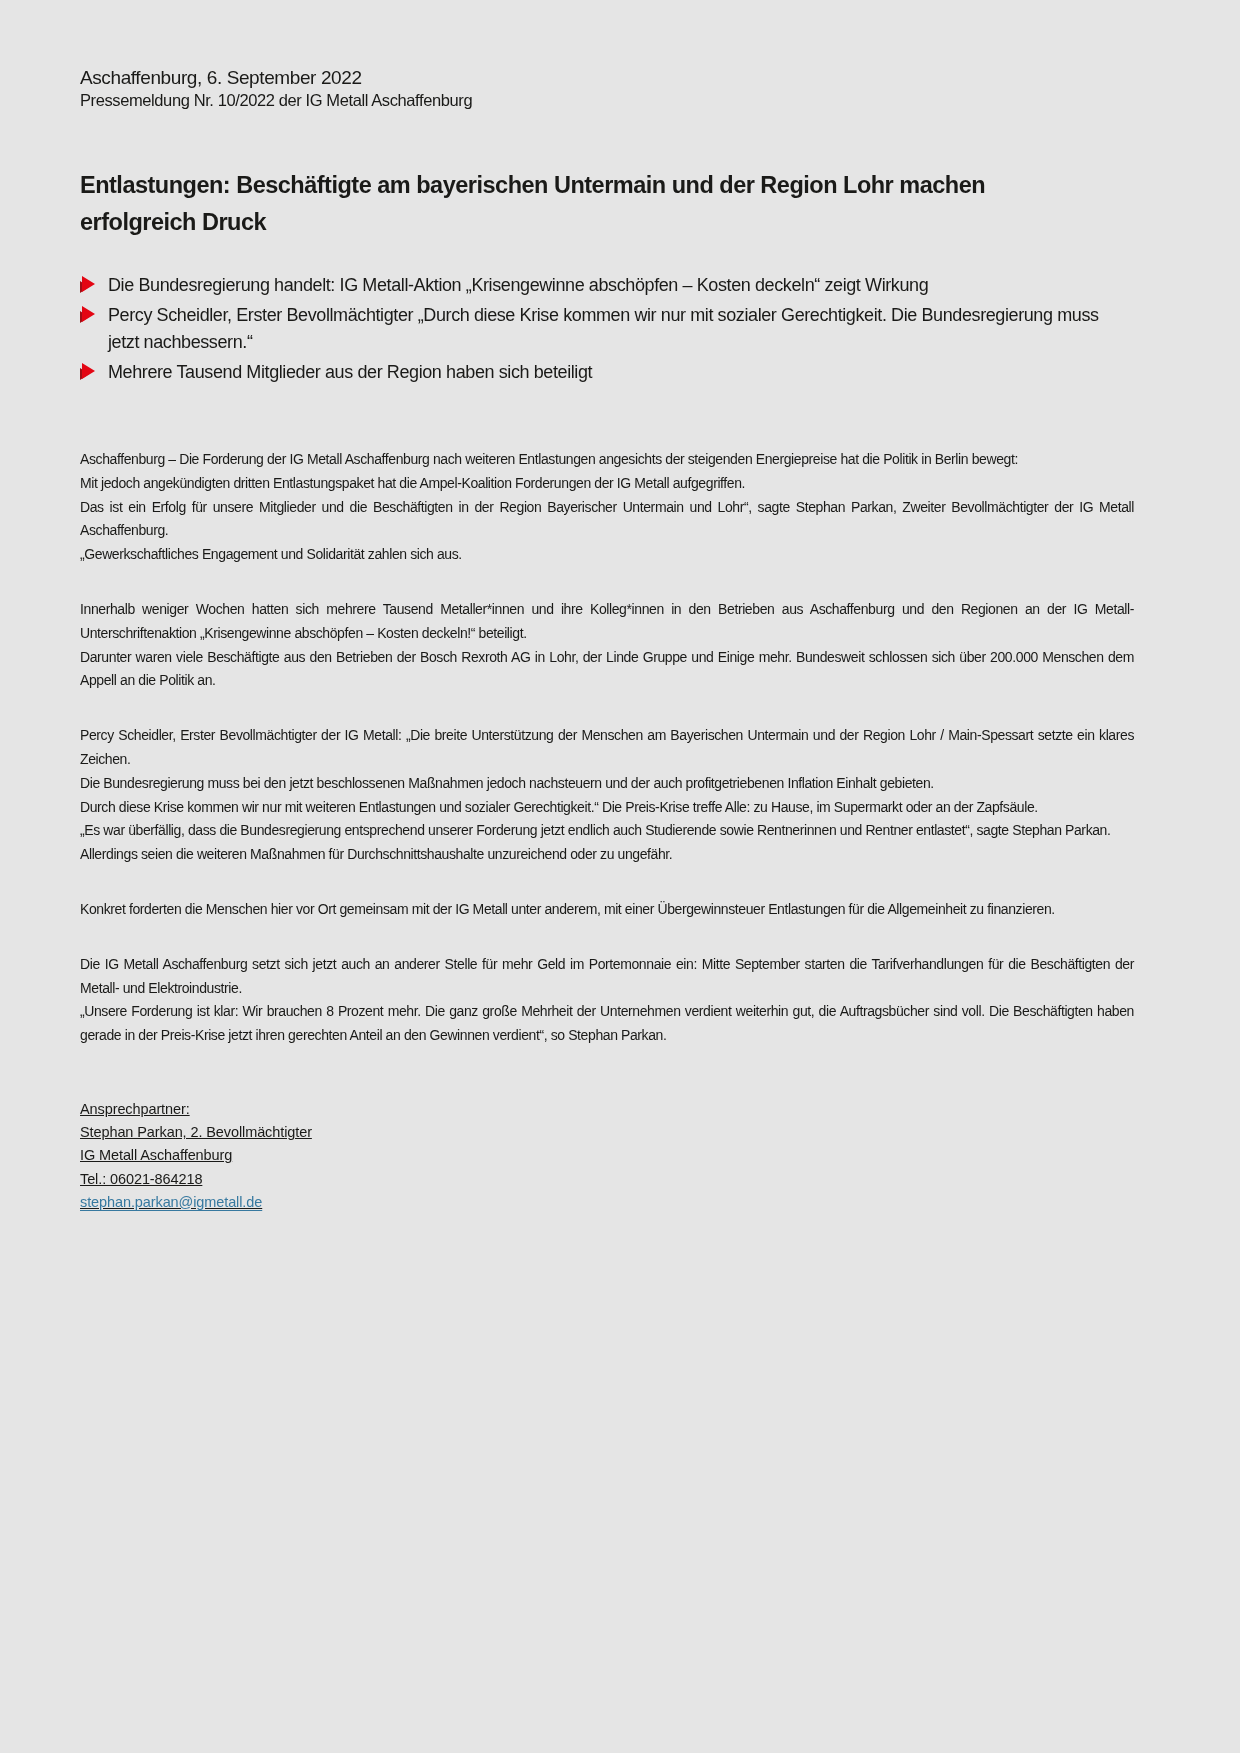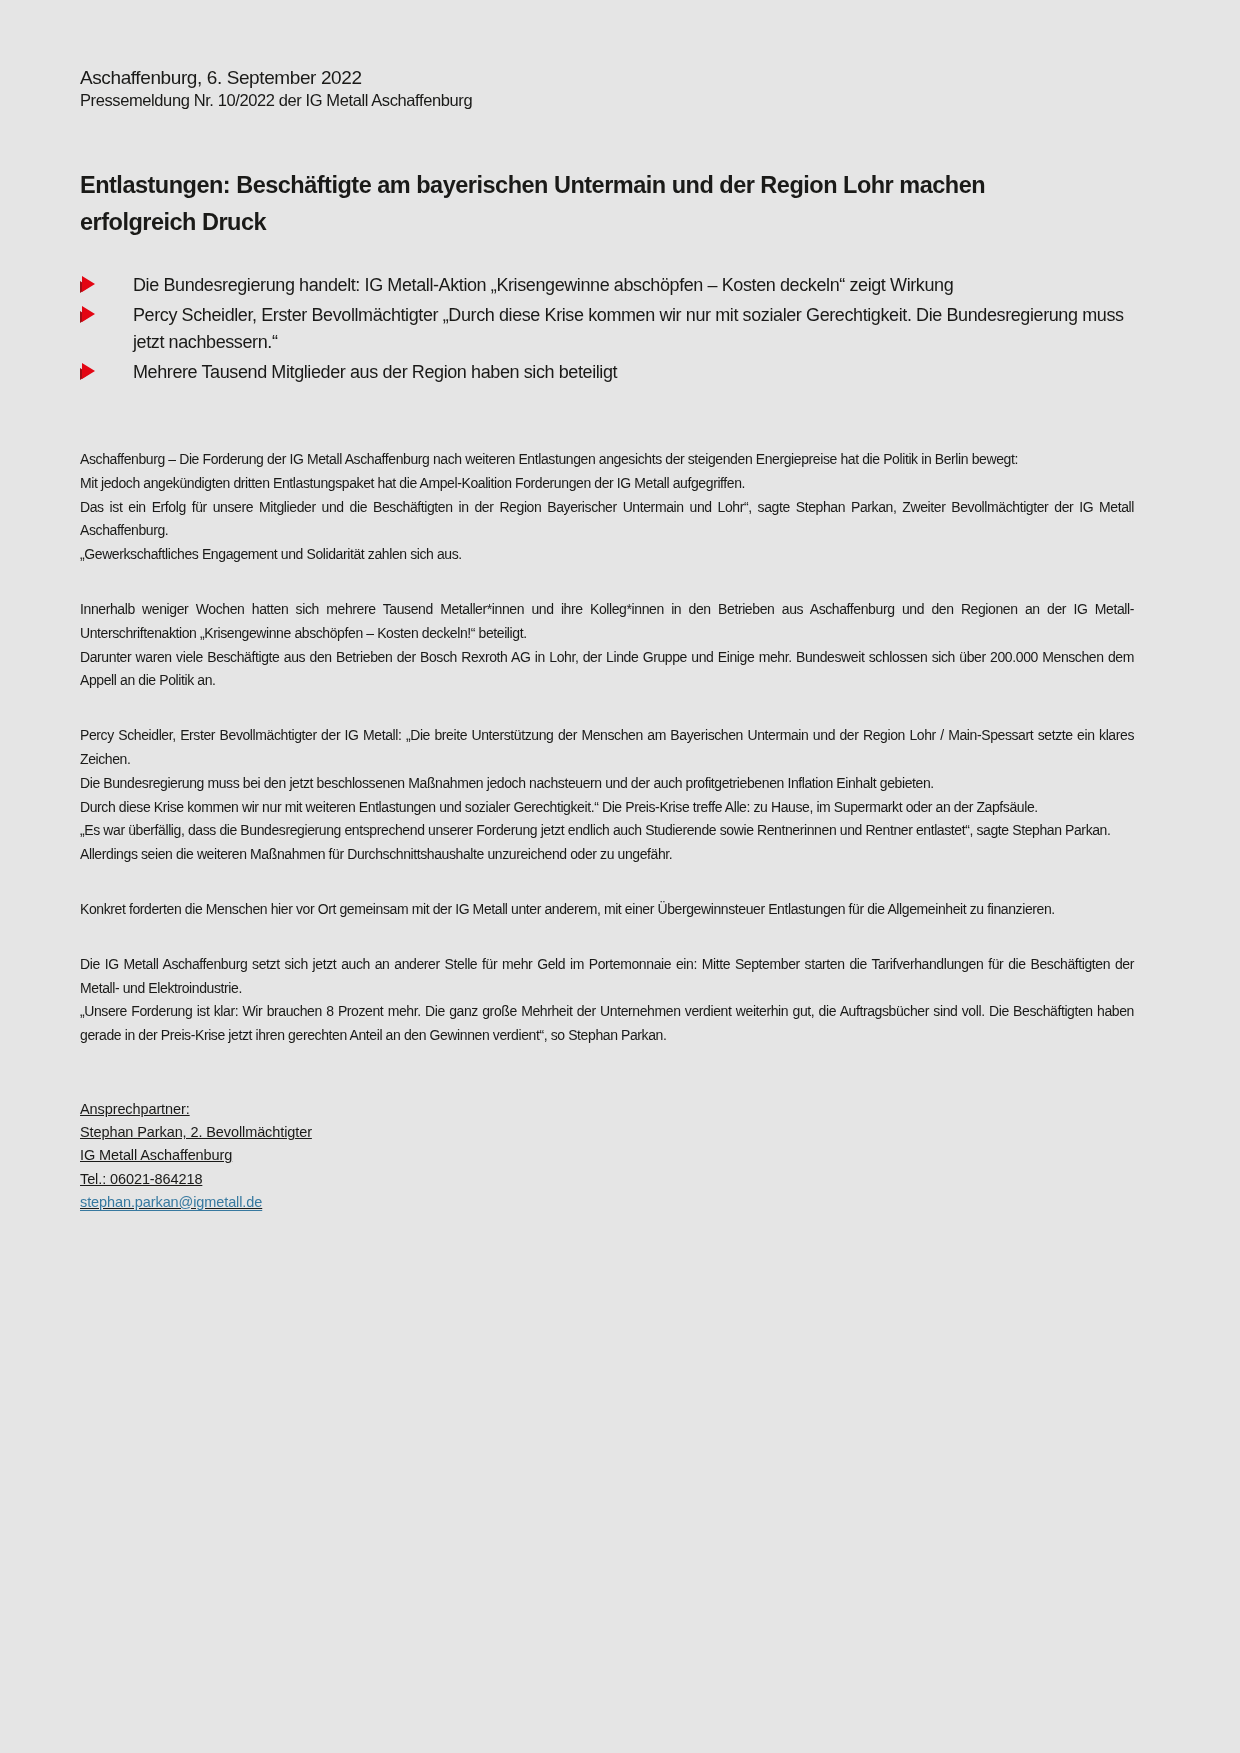--- a/index.html
+++ b/index.html
@@ -38,21 +38,20 @@
   }
   .bullet-list {
     margin-top: 32px;
   }
   .bullet-item {
     display: flex;
     align-items: flex-start;
     font-size: 18px;
     line-height: 1.5;
     margin-bottom: 3px;
-    gap: 25px;
   }
   .tri-icon {
     position: relative;
     flex: 0 0 auto;
     width: 15px;
     height: 17px;
     margin: 4px 13px 0 0;
   }
   .tri-icon .tri-main {
     position: absolute;

